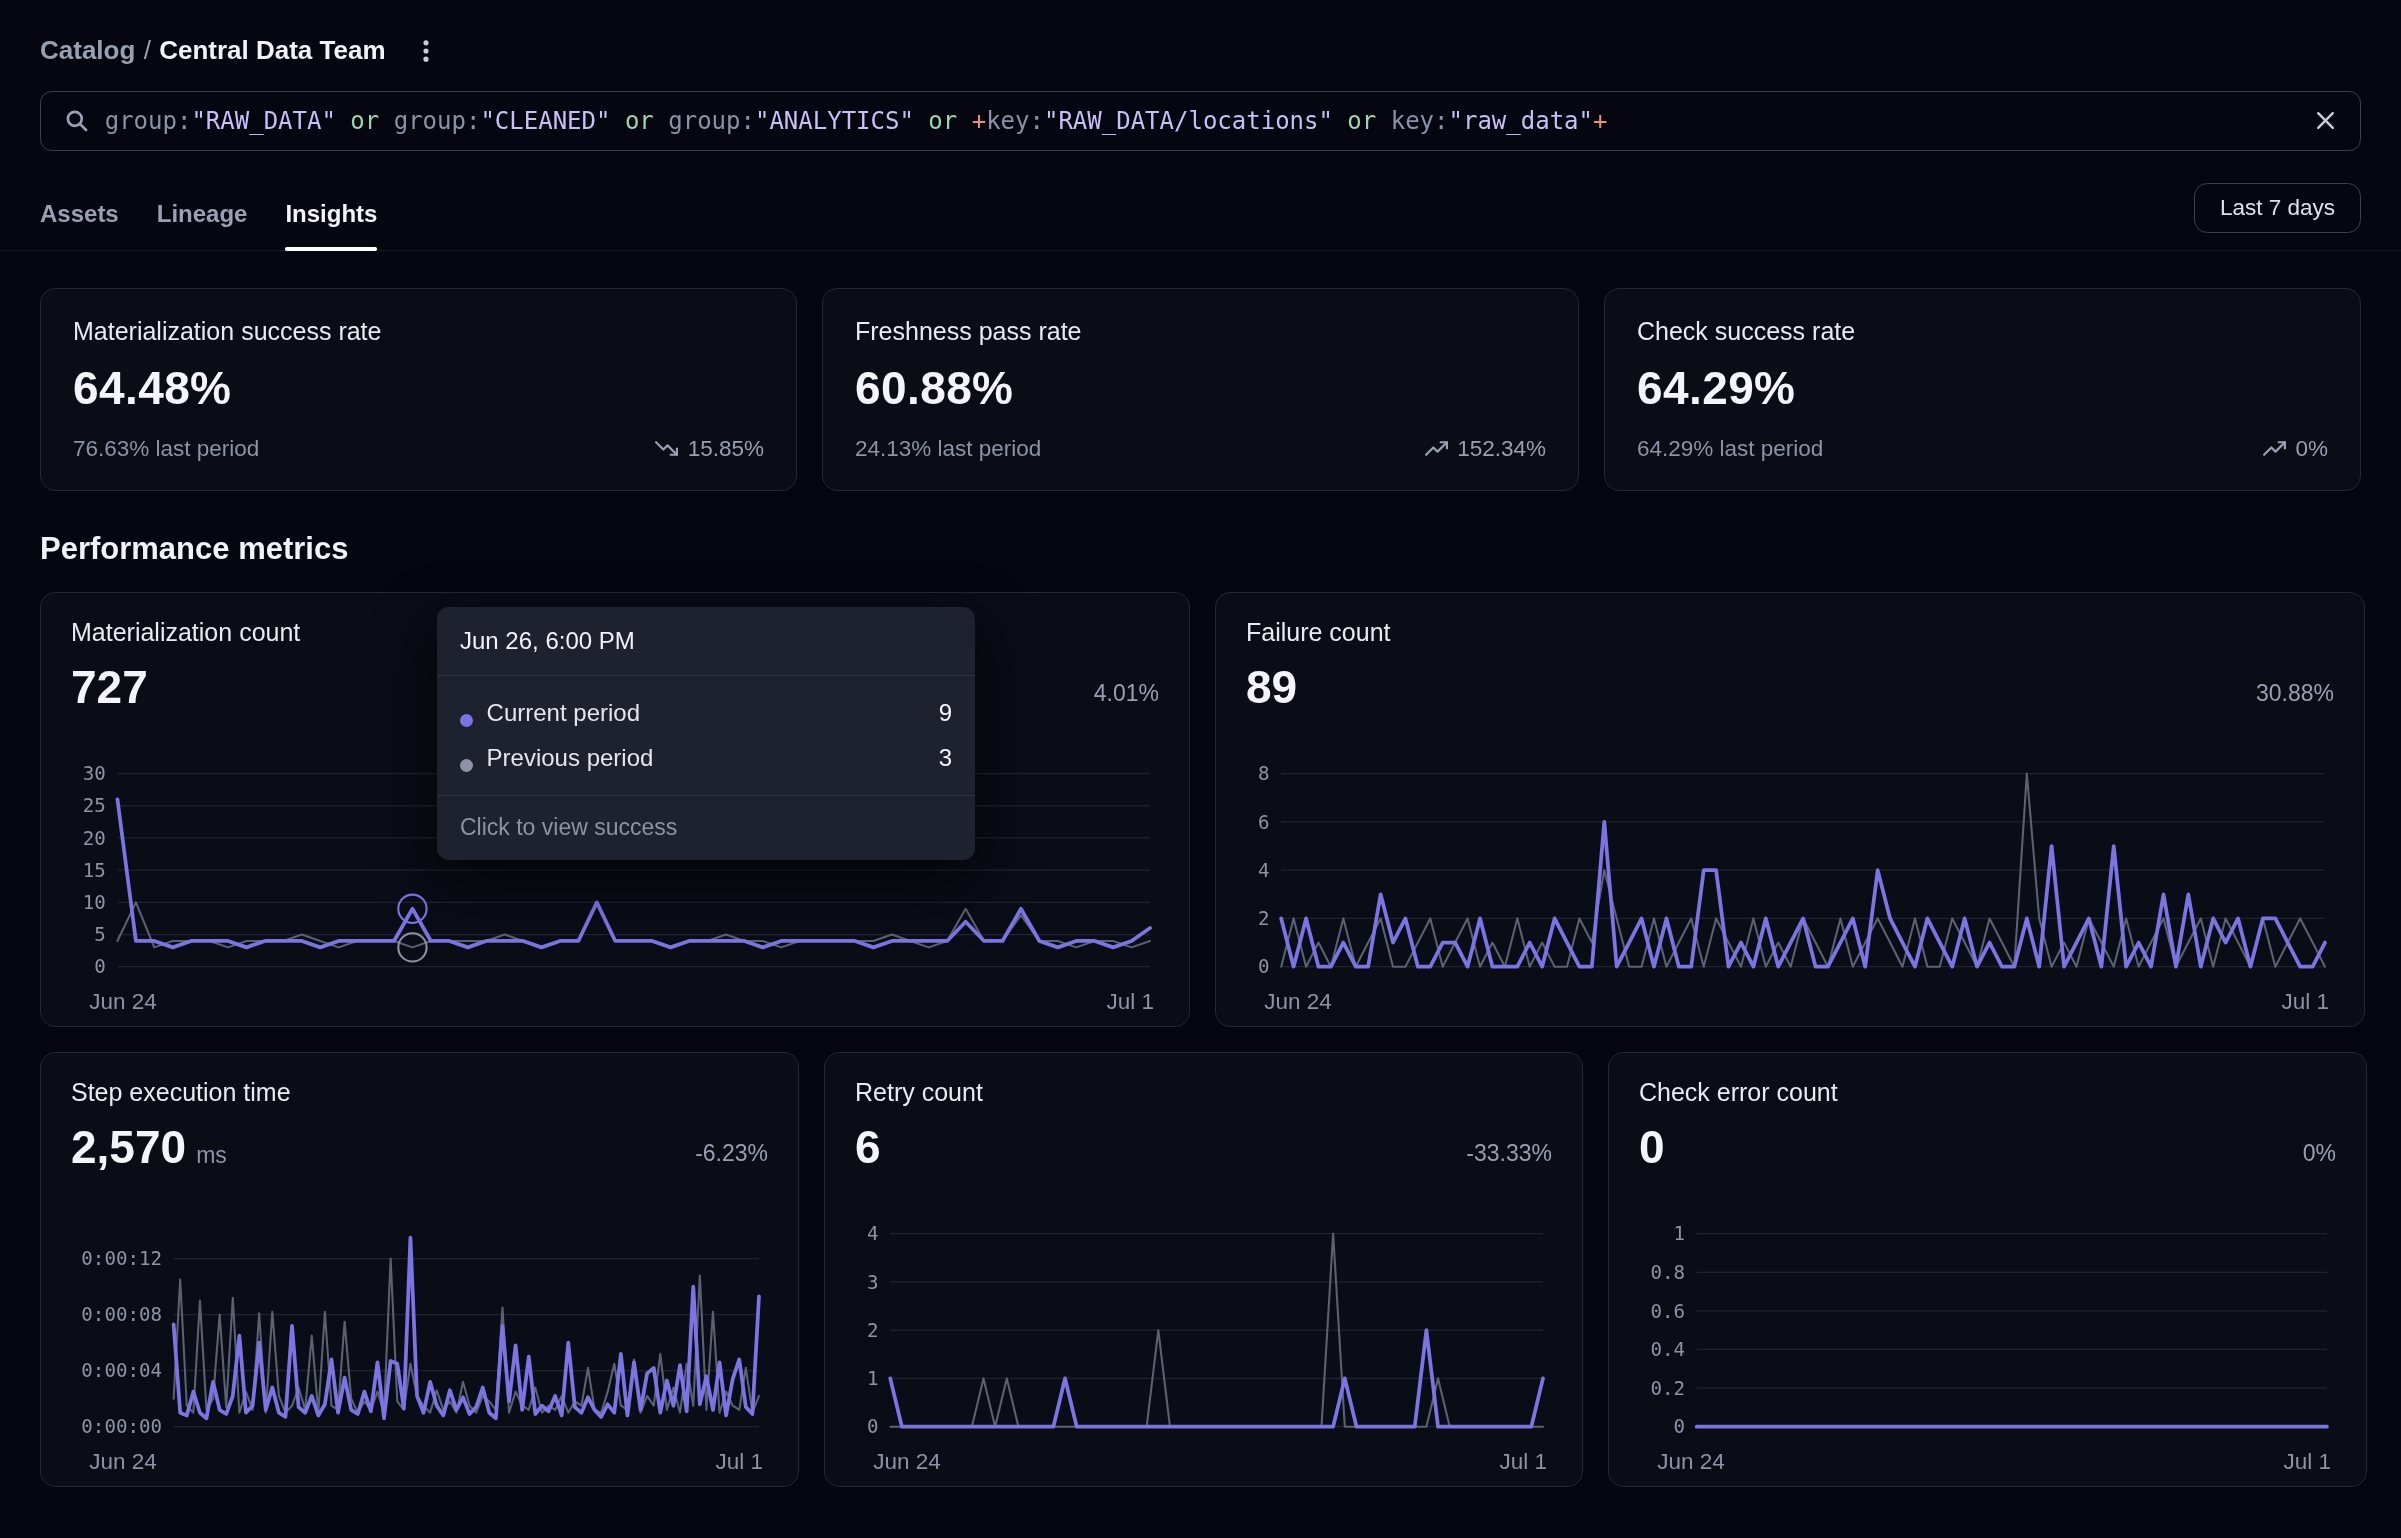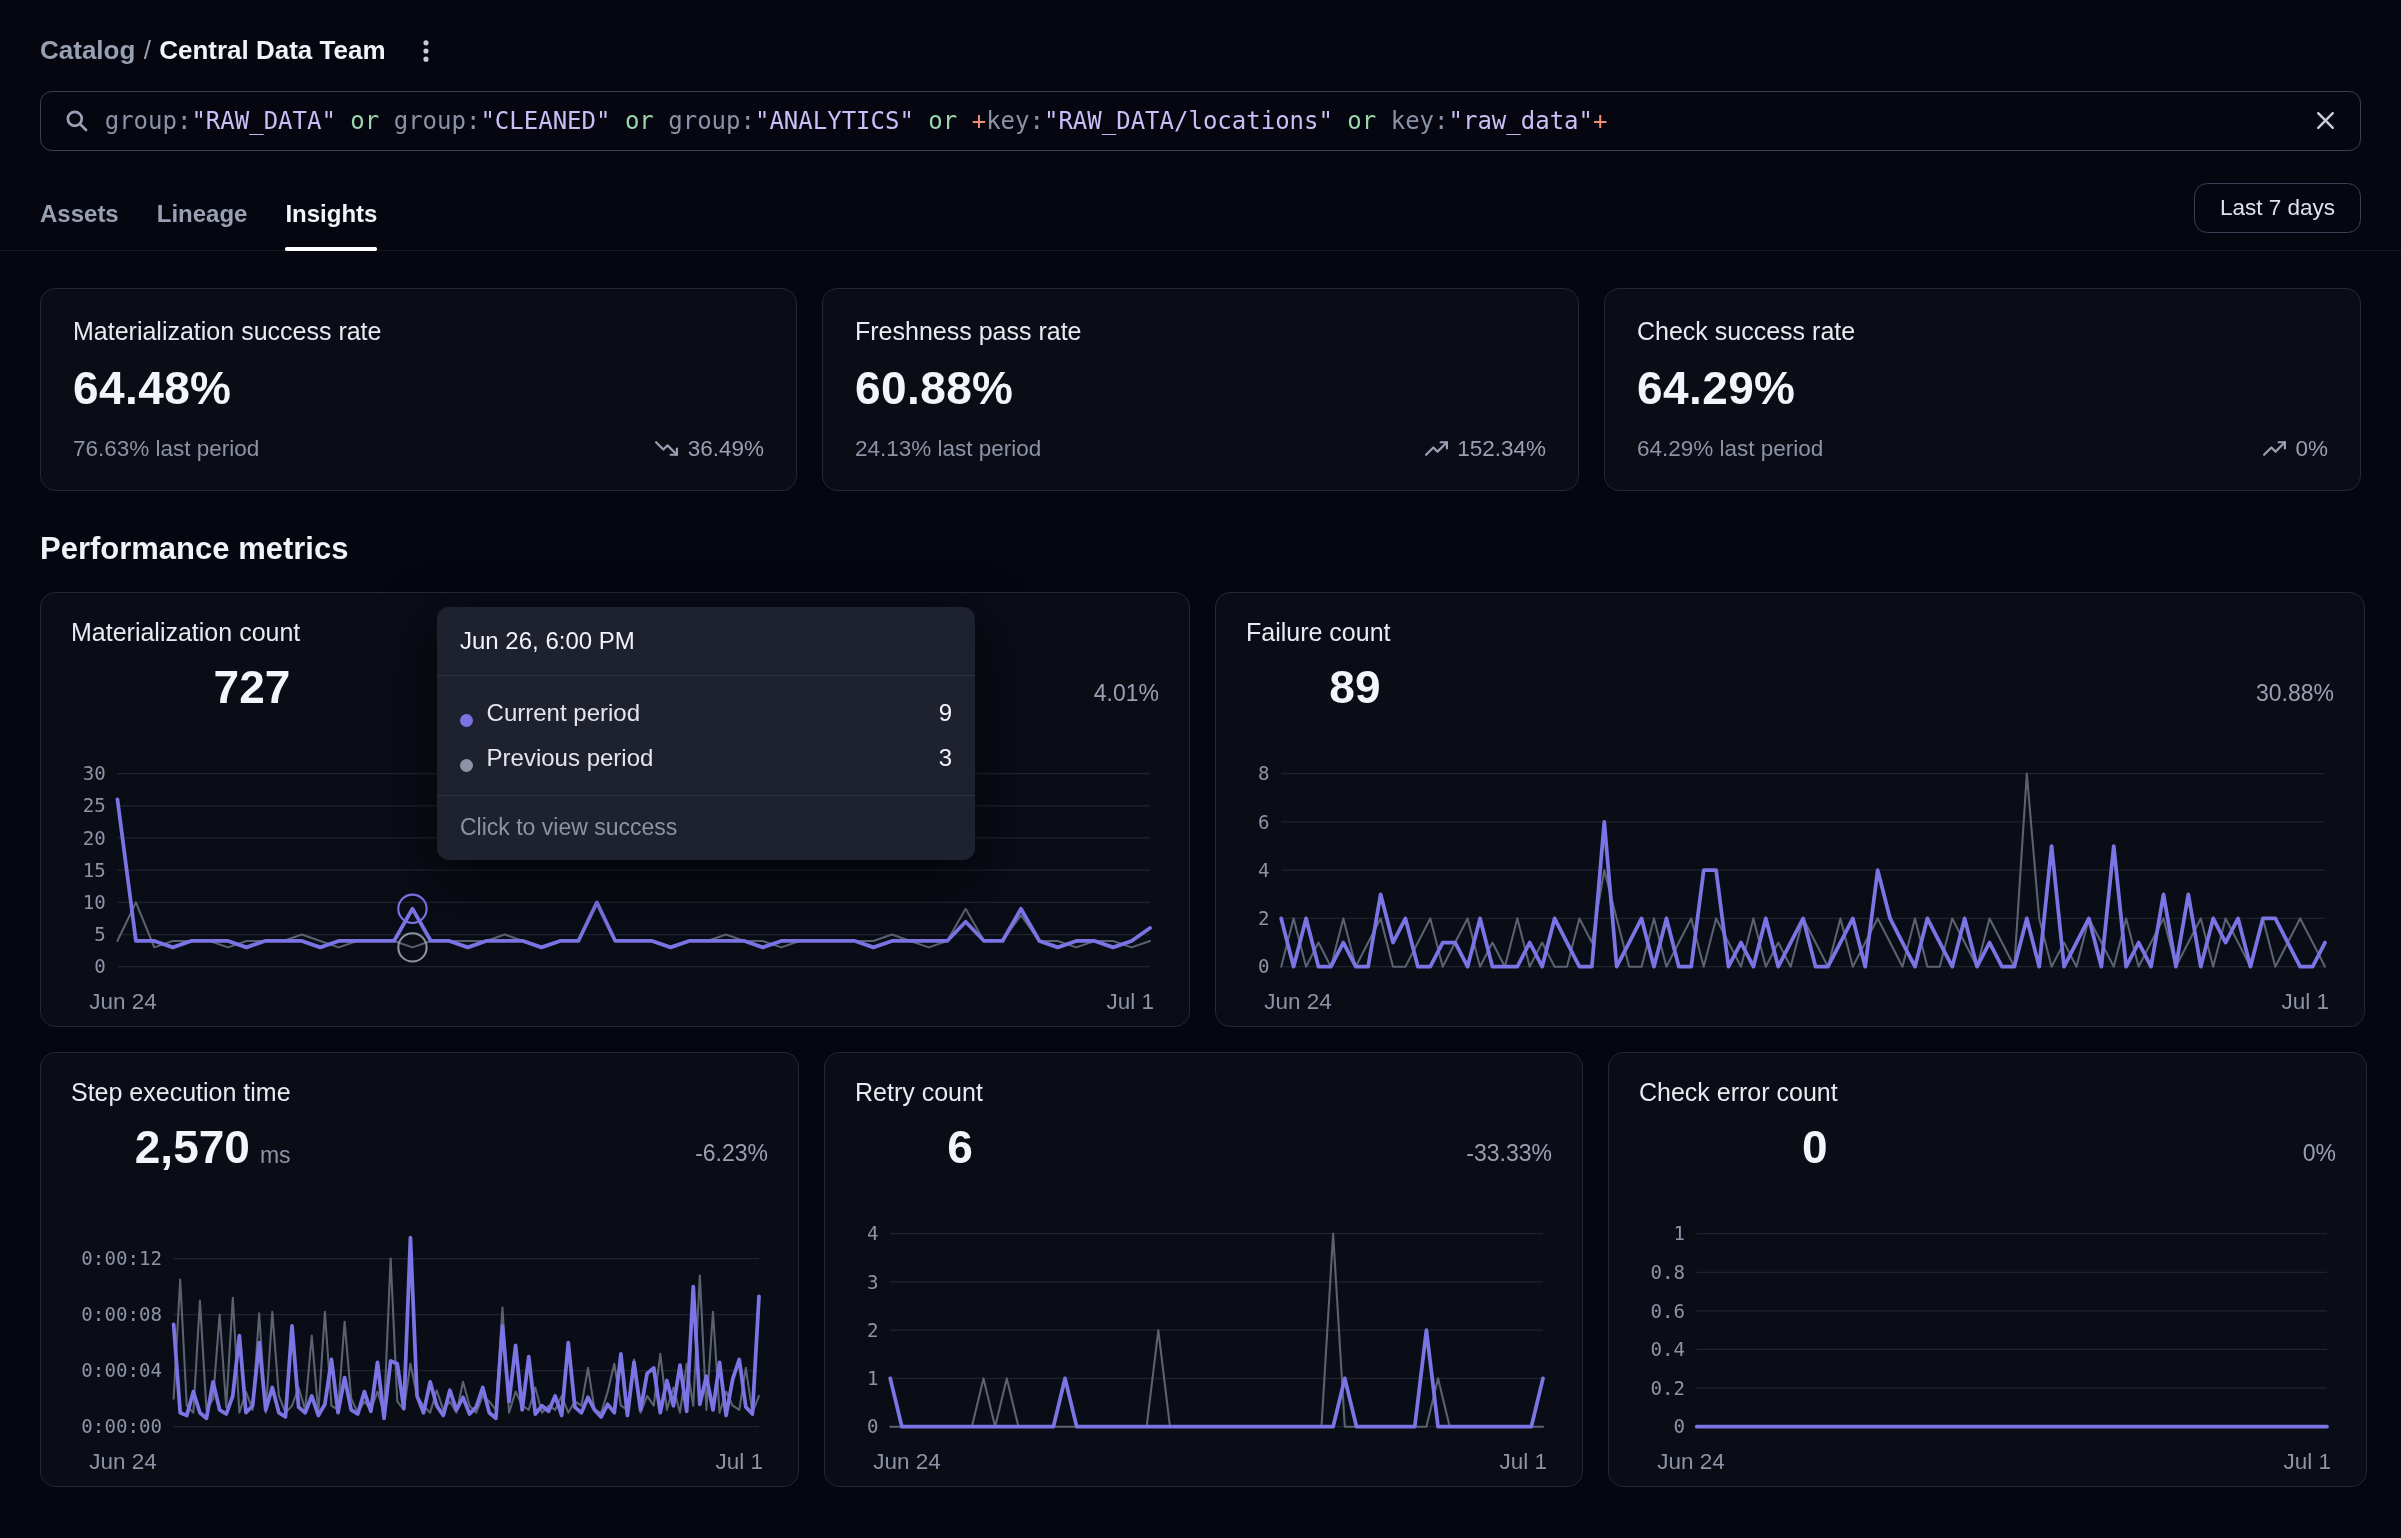--- a/index.html
+++ b/index.html
@@ -68,21 +68,21 @@
   .lastperiod { font-size:22.5px; color:#8d93a5; }
   .trend { display:flex; align-items:center; gap:8.3px; font-size:22.5px; color:#9aa0b2; }
   .trend svg { display:block; }
 
   .section-title { margin-top:40px; font-size:31px; font-weight:600; color:#f2f3f8; }
 
   .charts-row1 { margin-top:25px; display:grid; grid-template-columns:repeat(2,1fr); gap:25px; }
   .charts-row2 { margin-top:25px; display:grid; grid-template-columns:repeat(3,1fr); gap:25px; }
   .chart-card { height:435px; padding:25px 30px 11px 30px; display:flex; flex-direction:column; }
   .chart-head { display:flex; justify-content:space-between; align-items:flex-end; }
-  .big-value { margin-top:13.3px; font-size:46px; font-weight:700; color:#f4f5fa; display:flex; align-items:baseline; gap:10px;justify-content:flex-end; }
+  .big-value { margin-top:13.3px; font-size:46px; font-weight:700; color:#f4f5fa; display:flex; align-items:baseline; gap:10px; }
   .unit { font-size:23px; font-weight:400; color:#8d93a5; }
   .pct { font-size:23px; color:#9aa0b2; padding-bottom:6.7px; }
   .chart-box { margin-top:auto; }
   .chart-box svg { display:block; }
   .xlabels { display:flex; justify-content:space-between; font-size:22.5px; color:#8d93a5; padding:8.3px 5px 0 18.3px; }
 
   
   .tooltip {
     position:absolute; left:437px; top:607px; width:538px;
     background:#1e212e;
@@ -149,21 +149,21 @@
     <div class="summary-value">64.48%</div>
     <div class="summary-foot">
       <span class="lastperiod">76.63% last period</span>
       <span class="trend">
         <span>
           <svg width="25" height="25" viewBox="0 0 24 24" fill="none" stroke="#9aa0b2" stroke-width="2.1" stroke-linecap="round" stroke-linejoin="round">
             <polyline points="2,6 9,13 13,9 22,18"></polyline>
               <polyline points="16,18 22,18 22,12"></polyline>
           </svg>
         </span>
-        <span>36.49%</span>
+        <span>15.85%</span>
       </span>
     </div>
   </div>
 
   <div class="card summary-card">
     <div class="card-title">Freshness pass rate</div>
     <div class="summary-value">60.88%</div>
     <div class="summary-foot">
       <span class="lastperiod">24.13% last period</span>
       <span class="trend">

